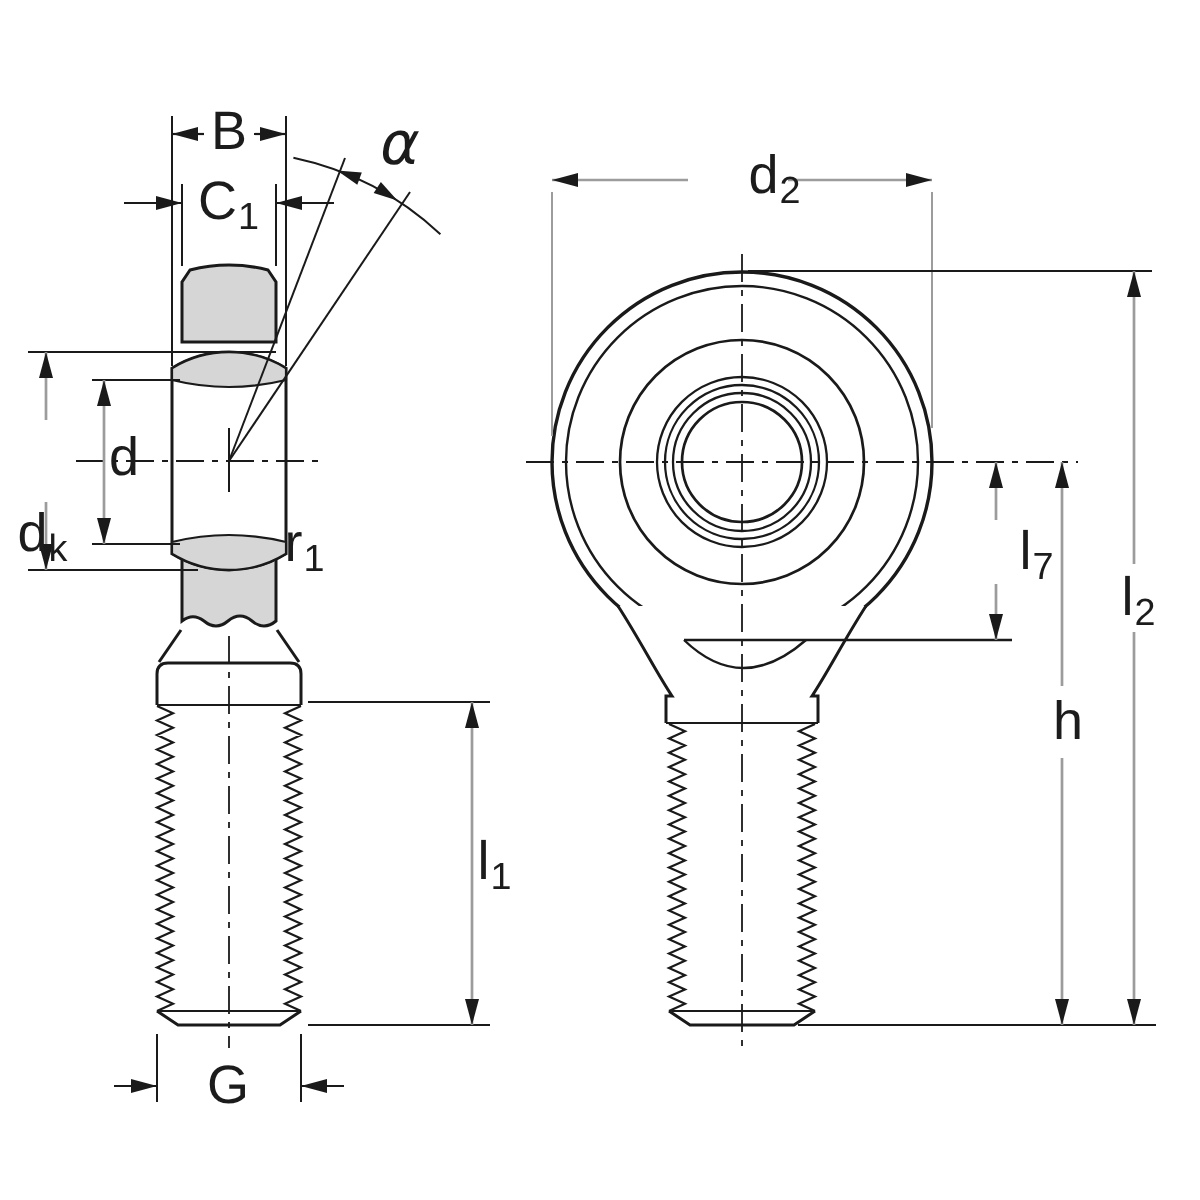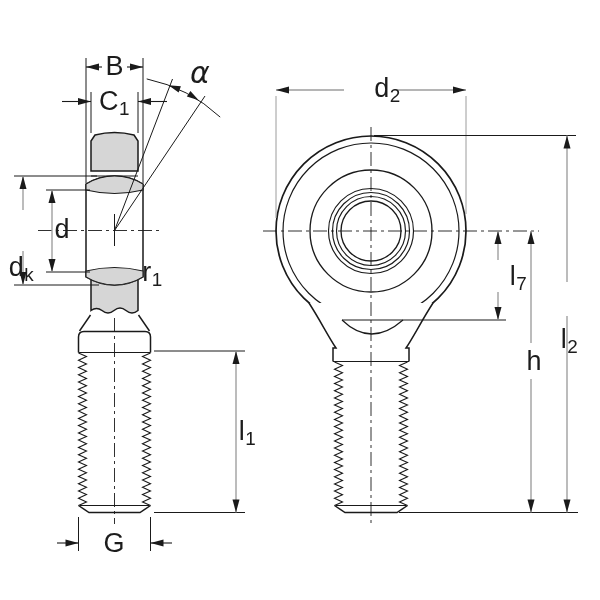--- a/index.html
+++ b/index.html
@@ -198,15 +198,15 @@
 <span class="lbl" style="left:114px;top:101px;text-align:right;"><span>C</span><span class="sub">1</span></span>
 <span class="lbl alpha" style="left:200px;top:73px;"><span>α</span></span>
 <span class="lbl" style="left:21px;top:230px;margin-top:37px;"><span>d</span><span class="sub">k</span></span>
 <span class="lbl" style="left:62px;top:229px;"><span>d</span><span class="sub"></span></span>
 <span class="lbl" style="left:152px;top:272px;"><span>r</span><span class="sub">1</span></span>
 <span class="lbl" style="left:247px;top:431px;text-align:center;"><span>l</span><span class="sub">1</span></span>
 <span class="lbl" style="left:114px;top:543px;"><span>G</span><span class="sub"></span></span>
 <span class="lbl" style="left:387px;top:88px;"><span>d</span><span class="sub">2</span></span>
 <span class="lbl" style="left:518px;top:276px;"><span>l</span><span class="sub">7</span></span>
 <span class="lbl" style="left:534px;top:361px;"><span>h</span><span class="sub"></span></span>
-<span class="lbl" style="left:569px;top:299px;margin-top:40px;"><span>l</span><span class="sub">2</span></span>
+<span class="lbl" style="left:569px;top:299px;"><span>l</span><span class="sub">2</span></span>
 
 </div>
 
 </body></html>

